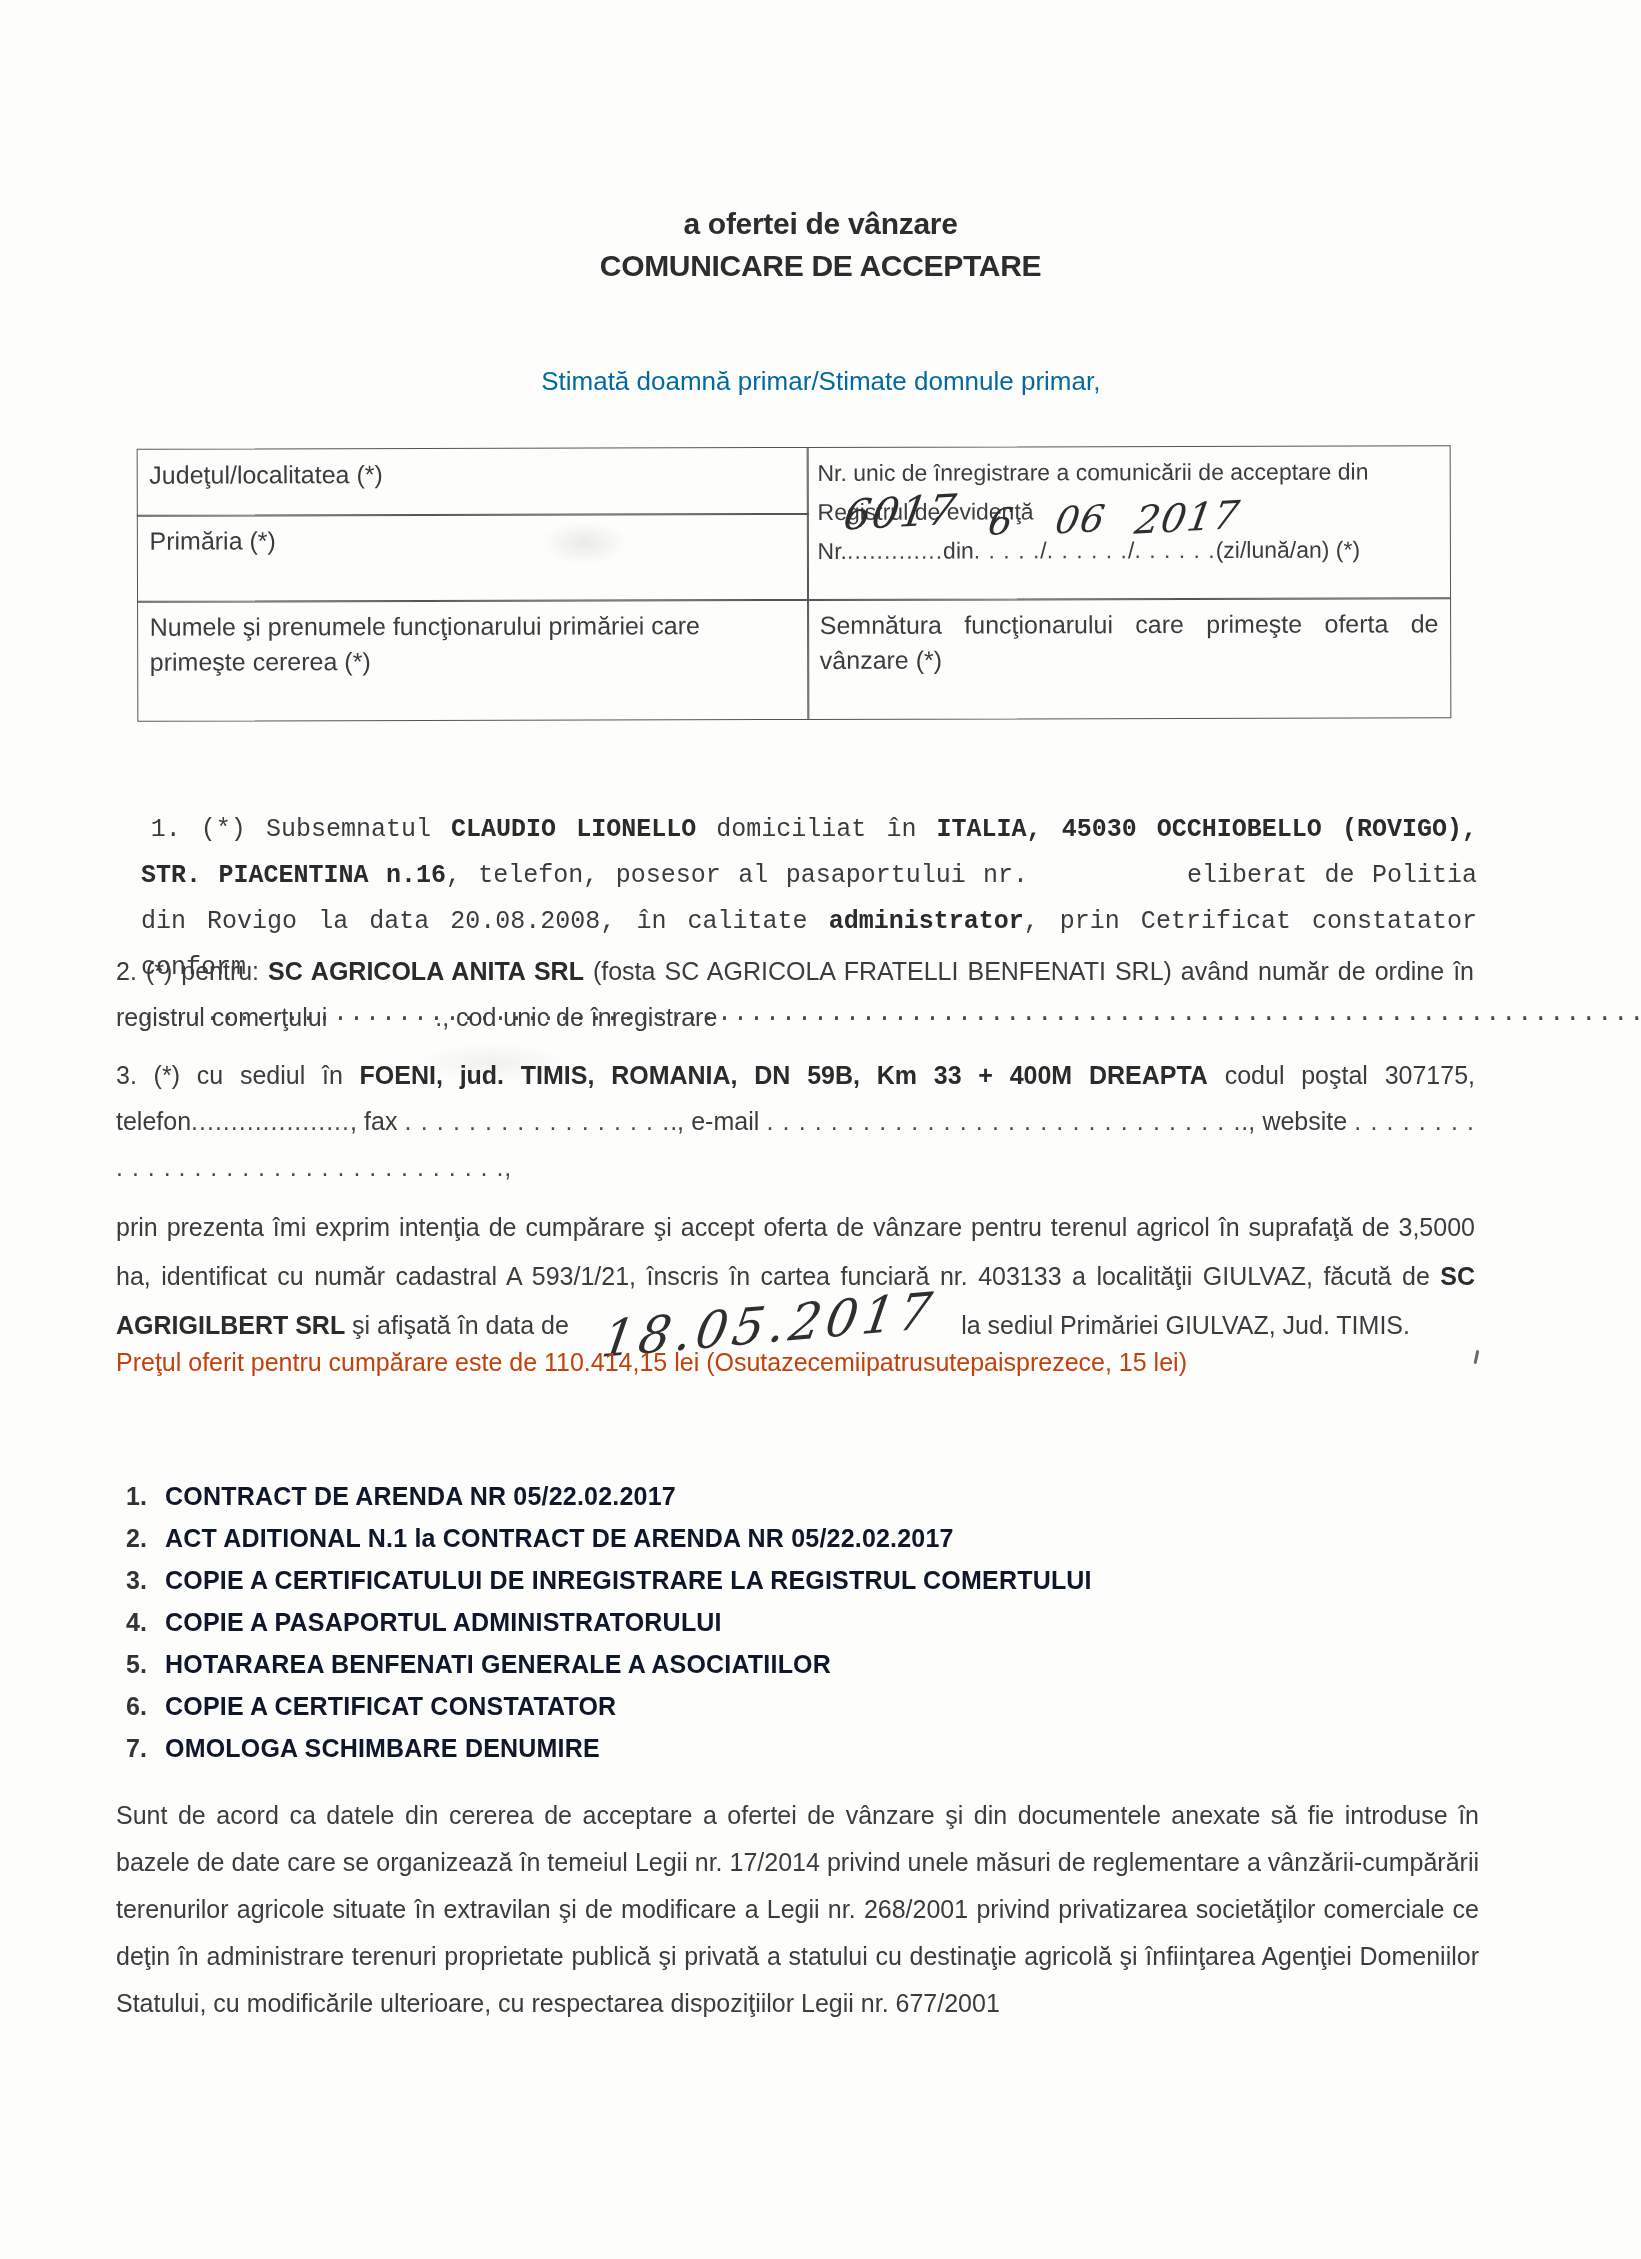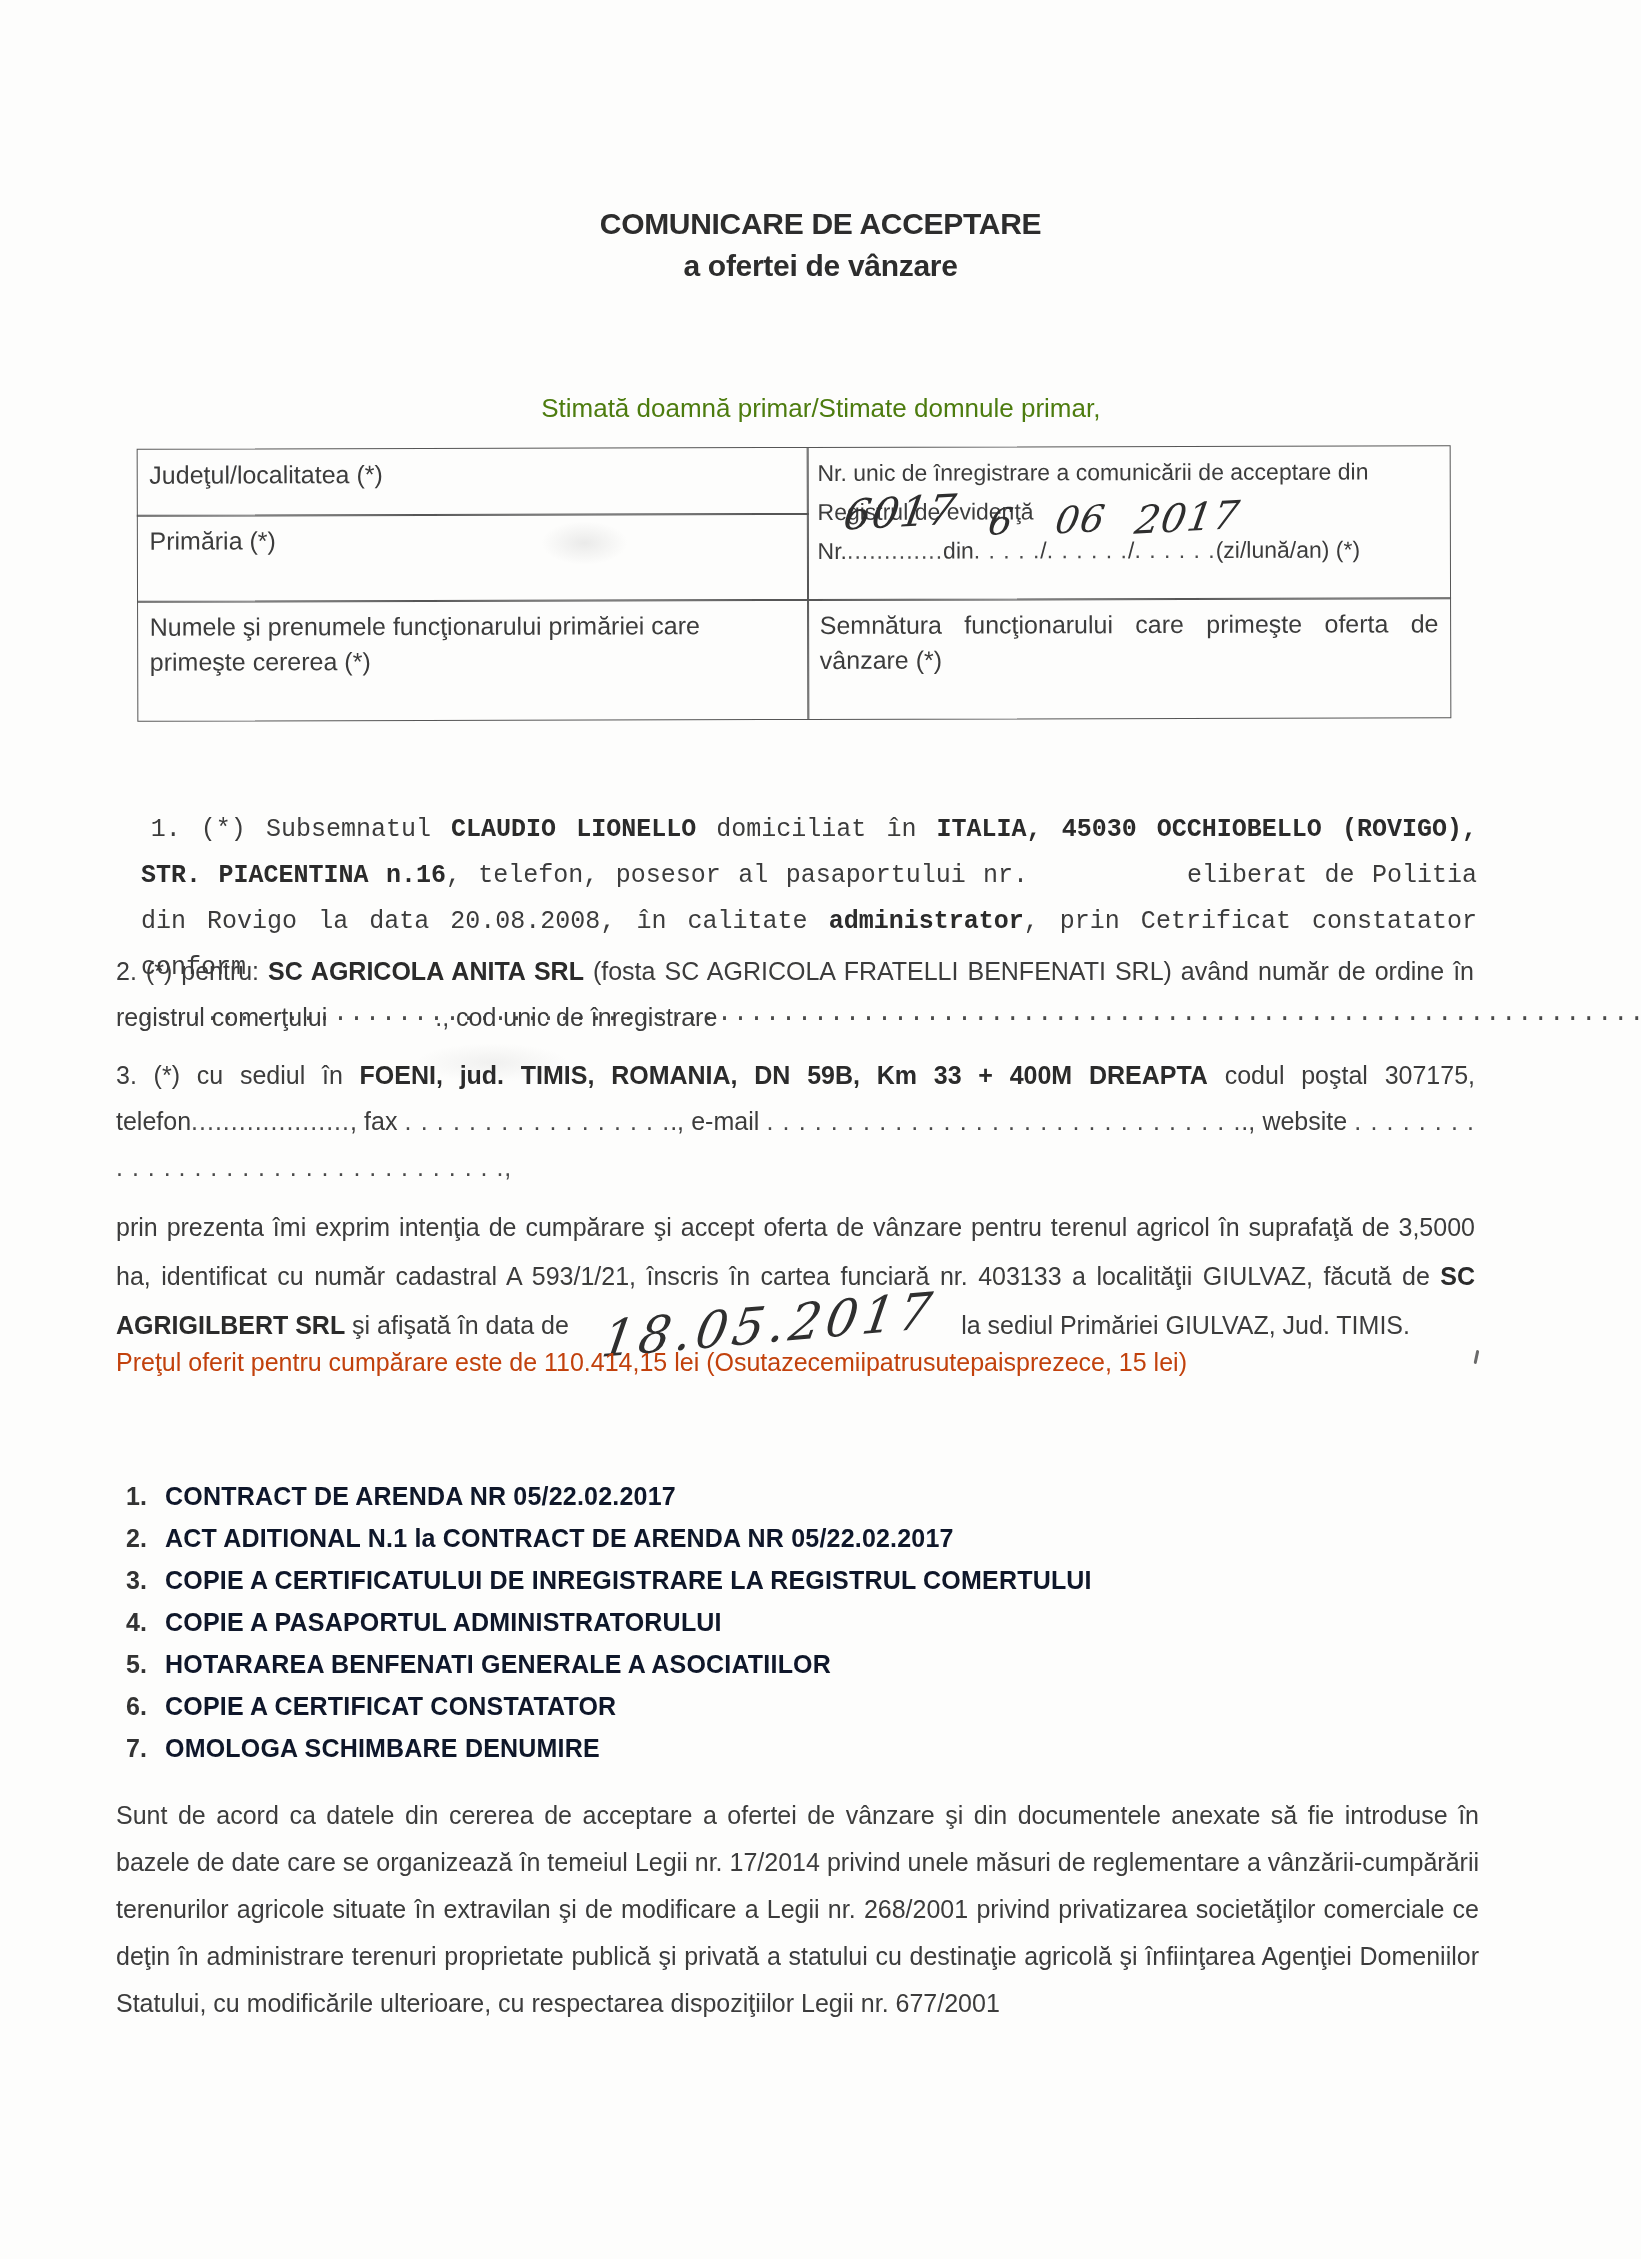--- a/index.html
+++ b/index.html
@@ -23,22 +23,22 @@
   .stray-mark{position:absolute;left:1475px;top:1350px;width:2.9px;height:13.5px;
     background:#6a6a6a;transform:rotate(12deg);border-radius:1.9px;}
 
   .b{font-weight:bold;color:#2b2b2b;}
   .title{
     position:absolute;top:203px;left:0;width:1641px;
     text-align:center;font-weight:bold;color:#2d2d2d;
     font-size:30px;line-height:42px;letter-spacing:-0.3px;
   }
   .salutation{
-    position:absolute;top:393px;left:19.3px;width:1603px;
-    text-align:center;font-size:26px;color:#4d7c0f;
+    position:absolute;top:366px;left:19.3px;width:1603px;
+    text-align:center;font-size:26px;color:#0369a1;
   }
 
   
   .tbl{position:absolute;top:447px;left:137px;width:1314px;height:272px;transform:rotate(-0.15deg);}
   .cell{position:absolute;box-sizing:border-box;border:1.9px solid #565656;background:transparent;
         font-size:25px;line-height:35px;padding:7.7px 11.6px;color:#3c3c3c;}
   .cell.cA{left:0;top:0;width:672px;height:68px;}
   .cell.cB{left:0;top:66px;width:672px;height:88px;}
   .cell.cC{left:0;top:152px;width:672px;height:121px;}
   .cell.cD{left:670px;top:0;width:644px;height:154px;font-size:23px;line-height:39px;padding:5.8px 9.7px;}
@@ -88,22 +88,22 @@
 </head>
 <body>
 
 <div class="page">
 
   <div class="smudge s1"></div>
   <div class="smudge s2"></div>
   <div class="stray-mark"></div>
 
   <div class="title">
+    <div>a ofertei de vânzare</div>
     <div>COMUNICARE DE ACCEPTARE</div>
-    <div>a ofertei de vânzare</div>
   </div>
 
   <div class="salutation">Stimată doamnă primar/Stimate domnule primar,</div>
 
   <div class="tbl">
     <div class="cell cA">
       <span>Judeţul/localitatea (*)</span>
     </div>
     <div class="cell cB">
       <span>Primăria (*)</span>

